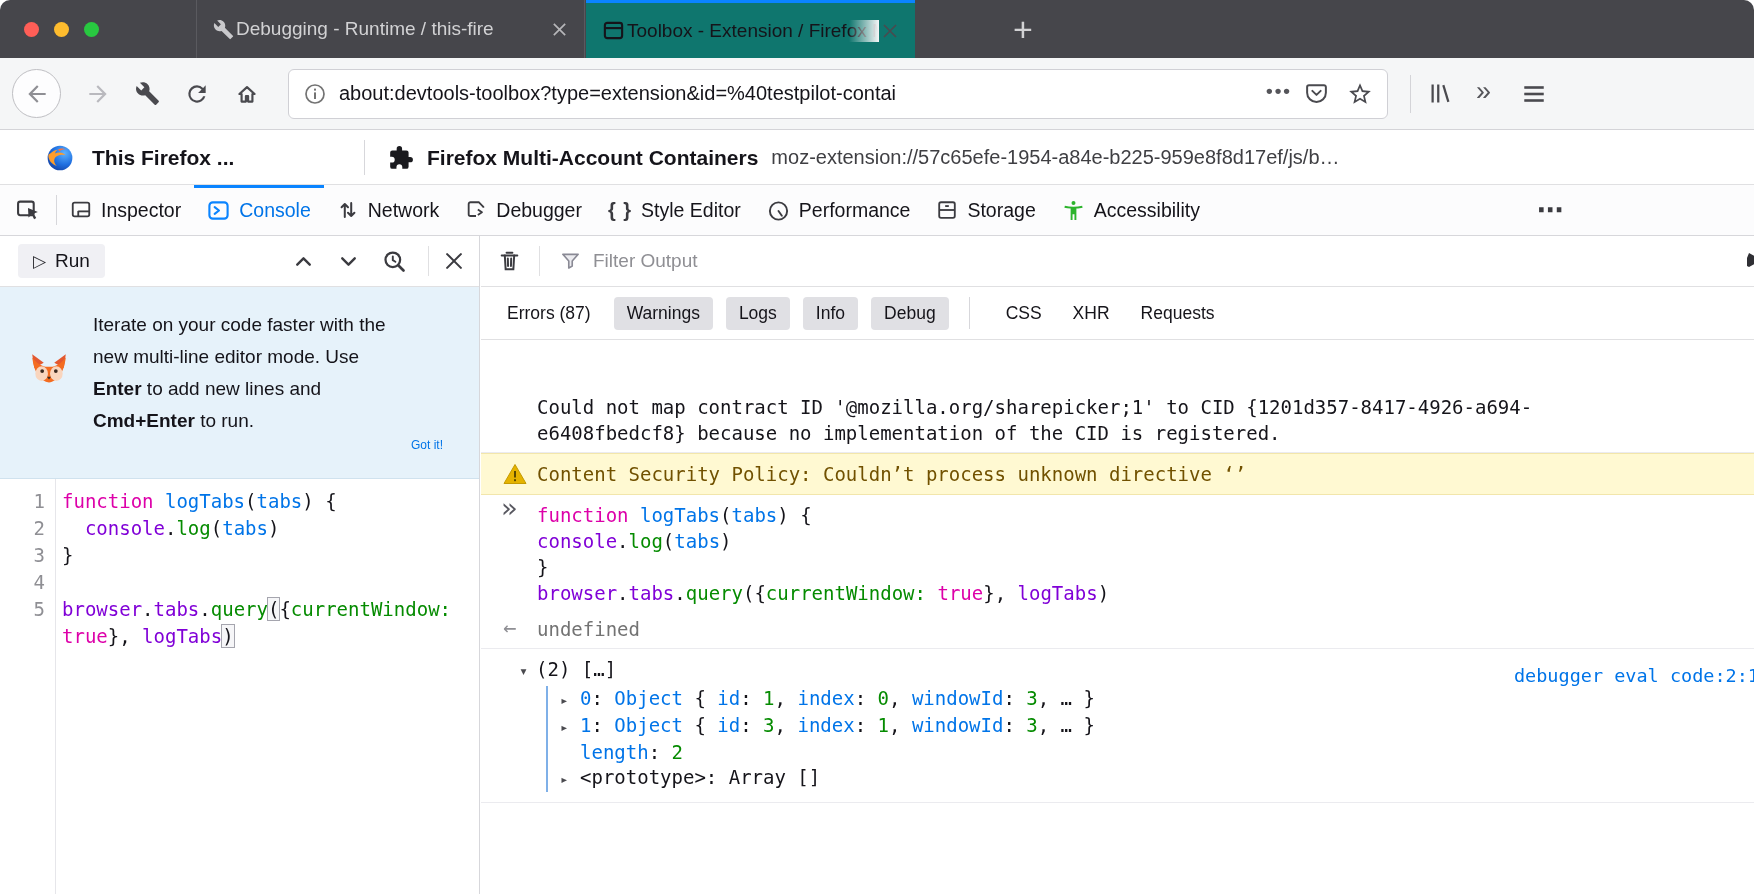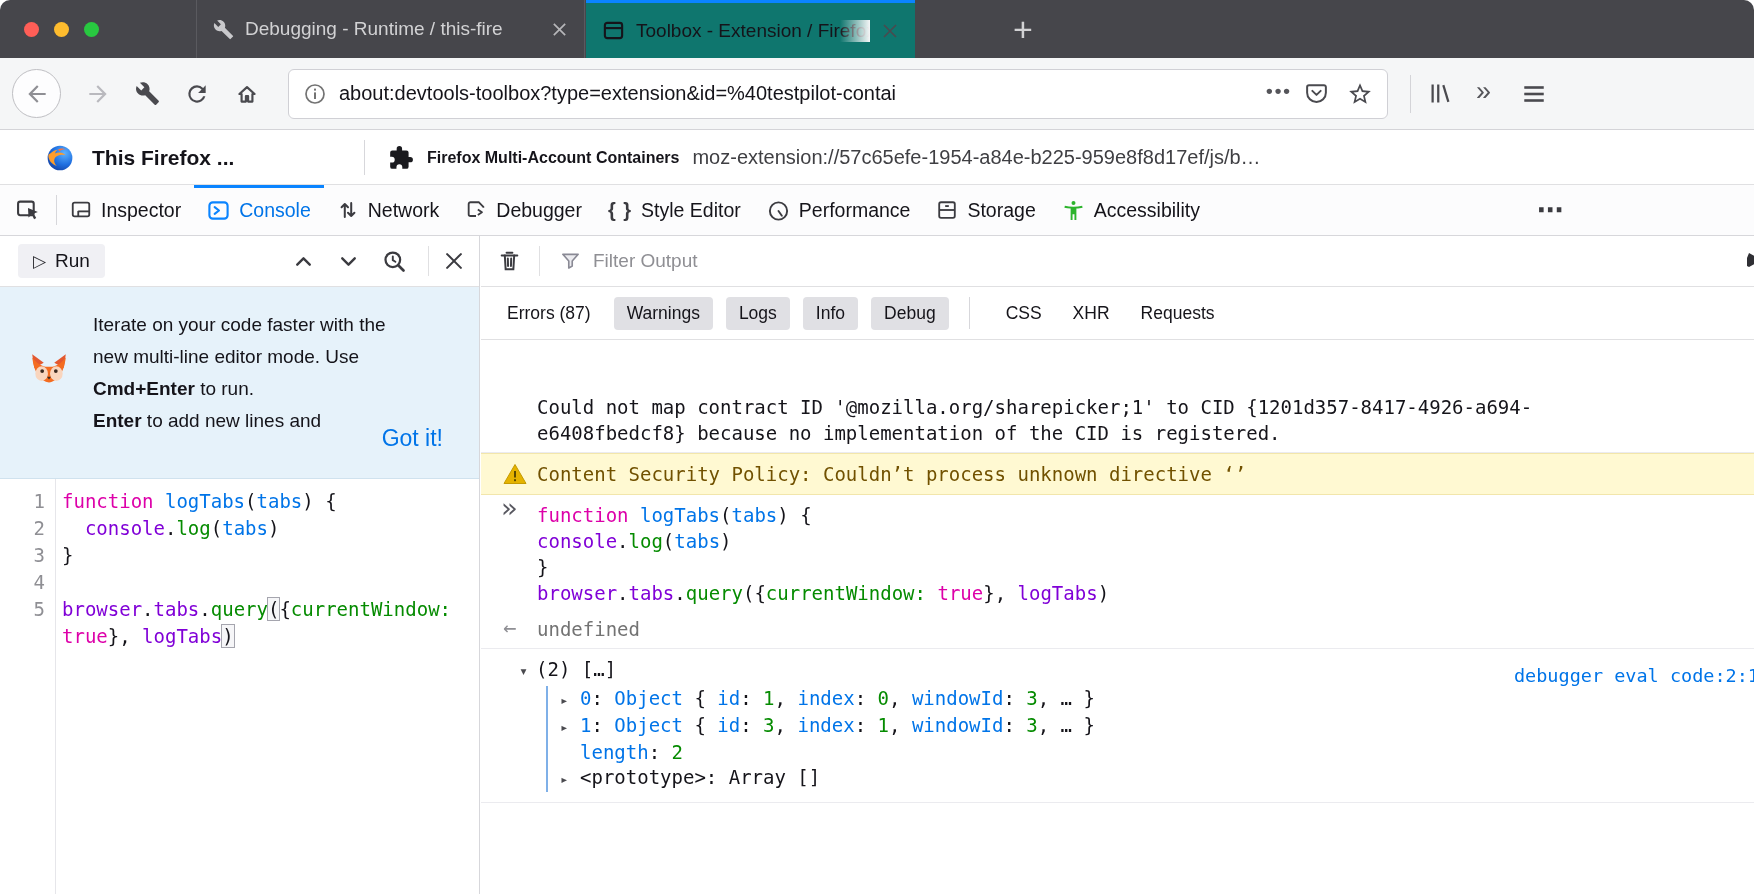--- a/index.html
+++ b/index.html
@@ -4,21 +4,21 @@
 <style>
   html,body{margin:0;padding:0;overflow:hidden;background:#fff;}
   body{width:1754px;height:894px;position:relative;font-family:"Liberation Sans","DejaVu Sans",sans-serif;color:#15141a;}
   svg{display:block;}
 
   
   .titlebar{position:absolute;left:0;top:0;width:1754px;height:58px;background:#46464b;border-radius:10px 10px 0 0;}
   .traffic{position:absolute;left:24px;top:0;height:58px;display:flex;align-items:center;gap:15px;}
   .dot{width:15px;height:15px;border-radius:50%;}
   .dot.red{background:#ff5e57}.dot.yellow{background:#febc2e}.dot.green{background:#28c840}
-  .btab{position:absolute;top:0;height:58px;display:flex;align-items:center;gap:11px;padding:0 16px;box-sizing:border-box;font-size:19px;}
+  .btab{position:absolute;top:0;height:58px;display:flex;align-items:center;gap:2px;padding:0 16px;box-sizing:border-box;font-size:19px;}
   .btab .ttl{position:relative;flex:1;white-space:nowrap;overflow:hidden;}
   .btab .ttl::after{content:"";position:absolute;right:0;top:0;bottom:0;width:30px;}
   .btab.inactive{left:196px;width:389px;color:#d2d2d4;border-left:1px solid #5a5a5f;border-right:1px solid #5a5a5f;}
   .btab.inactive .ttl::after{background:linear-gradient(90deg,rgba(70,70,75,0),#46464b);}
   .btab.active{left:586px;width:329px;background:#0f766e;color:#15141a;border-top:3px solid #0a84ff;}
   .btab.active .ttl::after{background:linear-gradient(90deg,rgba(245,246,247,0),#f5f6f7);}
   .newtab{position:absolute;left:1000px;top:0;width:46px;height:58px;display:flex;align-items:center;justify-content:center;color:#d2d2d4;font-size:34px;font-weight:300;}
 
   
   .navbar{position:absolute;left:0;top:58px;width:1754px;height:72px;background:#f5f6f7;border-bottom:1px solid #d4d4d8;display:flex;align-items:center;box-sizing:border-box;}
@@ -30,21 +30,21 @@
   .pageactions{color:#55555a;font-size:19px;letter-spacing:2px;margin:0 12px 6px 6px;font-weight:700;}
   .nav-divider{width:1px;height:38px;background:#d4d4d8;margin:0 16px 0 22px;}
   .overflowglyph{font-size:27px;color:#55555a;margin-left:22px;margin-top:-4px;}
 
   
   .theader{position:absolute;left:0;top:130px;width:1754px;height:55px;background:#fff;border-bottom:1px solid #e0e0e2;box-sizing:border-box;}
   .fxlogo{position:absolute;left:46px;top:14px;}
   .runtime{position:absolute;left:92px;top:0;height:55px;display:flex;align-items:center;font-size:21px;font-weight:700;}
   .th-div{position:absolute;left:364px;top:10px;width:1px;height:35px;background:#d7d7db;}
   .extwrap{position:absolute;left:388px;top:0;height:55px;display:flex;align-items:center;gap:13px;white-space:nowrap;}
-  .extname{font-size:16px;font-weight:700;}
+  .extname{font-size:21px;font-weight:700;}
   .exturl{font-size:20px;color:#3f3f43;}
 
   
   .devtabs{position:absolute;left:0;top:185px;width:1754px;height:51px;background:#fcfcfd;border-bottom:1px solid #d7d7db;display:flex;align-items:stretch;box-sizing:border-box;font-size:19.5px;}
   .picker{width:56px;display:flex;align-items:center;justify-content:center;}
   .dt-div{width:1px;height:30px;background:#d7d7db;align-self:center;}
   .dtab{display:flex;align-items:center;gap:9px;padding:0 13px;position:relative;cursor:default;}
   .dtab.active{color:#0074e8;}
   .dtab.active::before{content:"";position:absolute;left:0;right:0;top:0;height:3px;background:#0a84ff;}
   .braces{font-size:20px;font-weight:700;color:#3b3b40;letter-spacing:1px;}
@@ -56,21 +56,21 @@
 
   .lp-toolbar{height:51px;border-bottom:1px solid #e0e0e2;display:flex;align-items:center;box-sizing:border-box;}
   .runbtn{margin-left:18px;display:flex;align-items:center;gap:9px;background:#f0f0f4;border-radius:4px;padding:6px 15px;font-size:19px;}
   .runbtn .g{font-size:17px;color:#2f2f34;}
   .lp-sp{flex:1;}
   .tbico{margin-right:20px;}
   .tb-div{width:1px;height:30px;background:#e0e0e2;margin:0 14px 0 0;}
 
   .notif{height:192px;background:#e6f2fa;border-bottom:1px solid #d0e2ee;box-sizing:border-box;position:relative;}
   .notif .txt{position:absolute;left:93px;top:22px;font-size:19px;line-height:32px;}
-  .gotit{position:absolute;right:36px;bottom:26px;color:#0074e8;font-size:23px;}
+  .gotit{position:absolute;right:36px;bottom:26px;color:#0074e8;font-size:12px;}
   .fox{position:absolute;left:28px;top:62px;}
 
   .editor{position:relative;padding-top:9px;font-family:"DejaVu Sans Mono",monospace;font-size:19px;line-height:27px;}
   .gutline{position:absolute;left:55px;top:0;bottom:-376px;width:1px;background:#e6e6ea;}
   .erow{display:flex;}
   .gut{width:45px;text-align:right;padding-right:10px;color:#8f8f94;flex:none;}
   .cl{padding-left:7px;white-space:pre;color:#15141a;}
 
   
   .tok-kw{color:#dd00a9}
@@ -376,22 +376,22 @@
         <ellipse cx="13" cy="23.5" rx="6" ry="7" fill="#f9d5bd"></ellipse>
         <ellipse cx="27" cy="23.5" rx="6" ry="7" fill="#f9d5bd"></ellipse>
         <circle cx="13.5" cy="21" r="1.8" fill="#3b2a20"></circle>
         <circle cx="26.5" cy="21" r="1.8" fill="#3b2a20"></circle>
         <path d="M18 26.5 h4 l-2 2.6 z" fill="#3b2a20"></path>
       </svg>
     </span>
     <div class="txt">
       <div><span>Iterate on your code faster with the</span></div>
       <div><span>new multi-line editor mode. Use</span></div>
+      <div><span class="tok-b">Enter</span><span> to add new lines and</span></div>
       <div><span class="tok-b">Cmd+Enter</span><span> to run.</span></div>
-      <div><span class="tok-b">Enter</span><span> to add new lines and</span></div>
     </div>
     <span class="gotit">Got it!</span>
   </div>
 
   <div class="editor">
     <div class="gutline"></div>
     <div class="erow">
         <span class="gut">1</span>
         <span class="cl"><span class="tok-kw">function</span><span> </span><span class="tok-blue">logTabs</span><span>(</span><span class="tok-blue">tabs</span><span>) {</span></span>
       </div>

